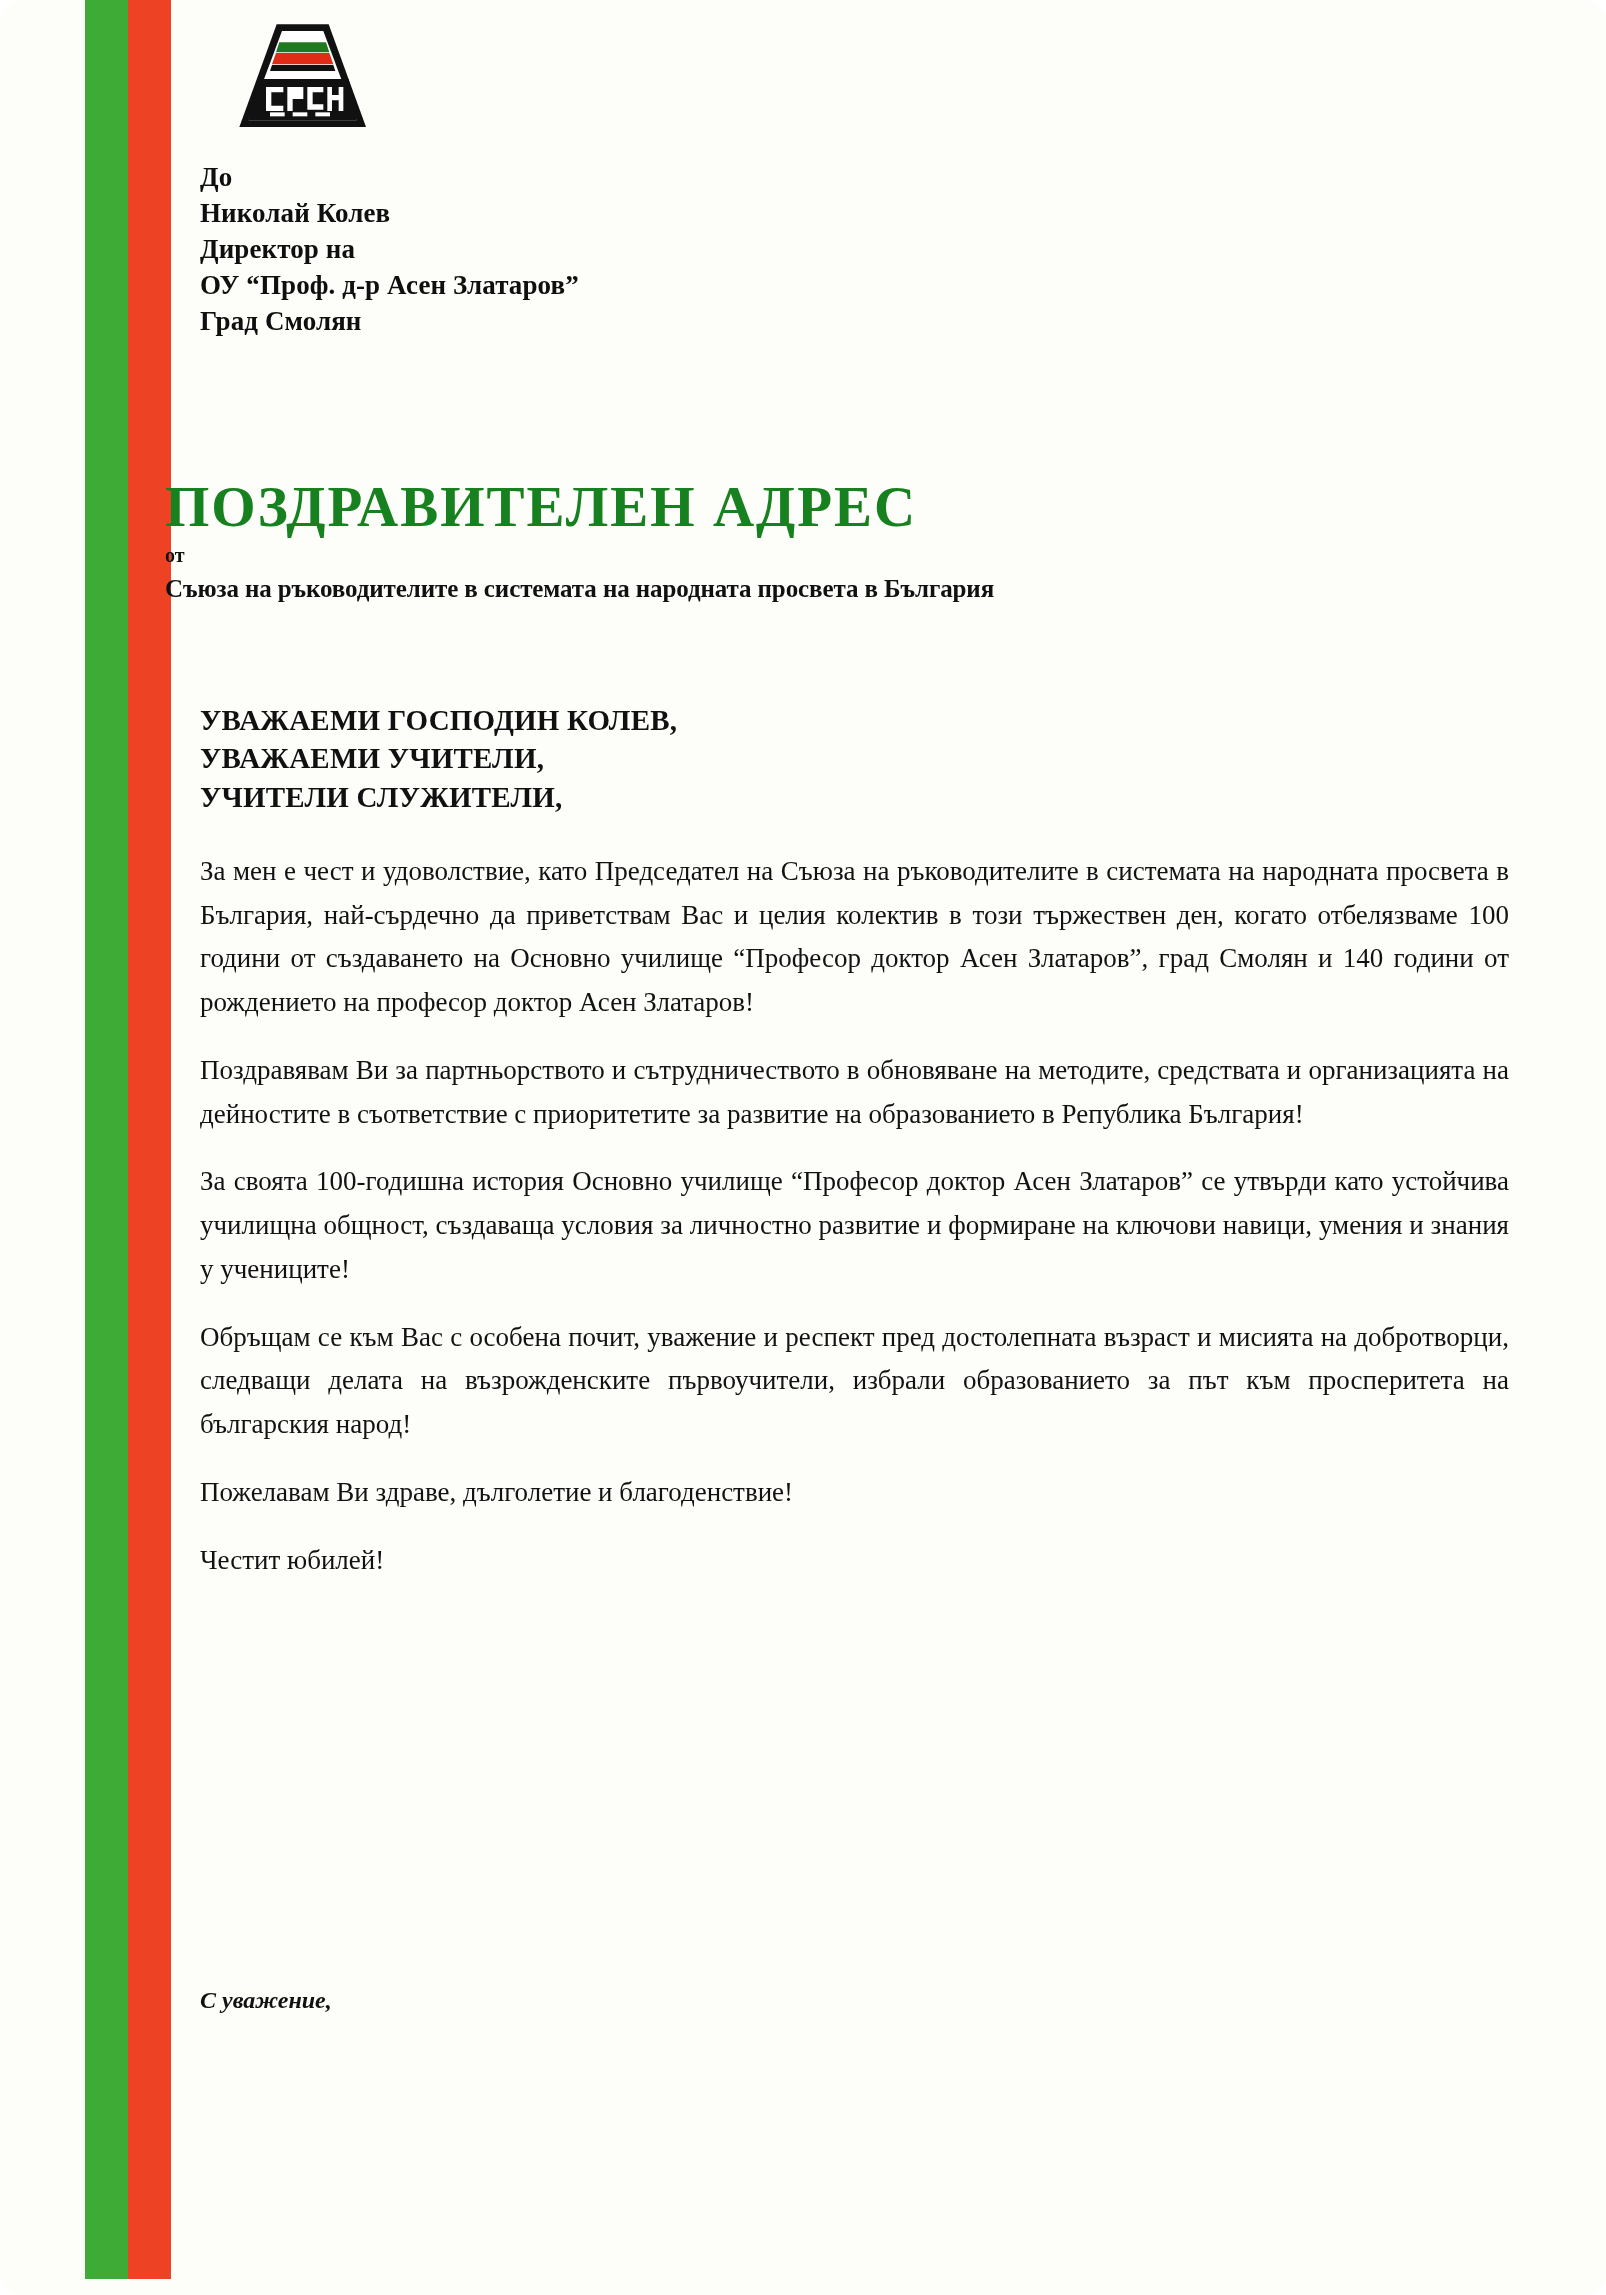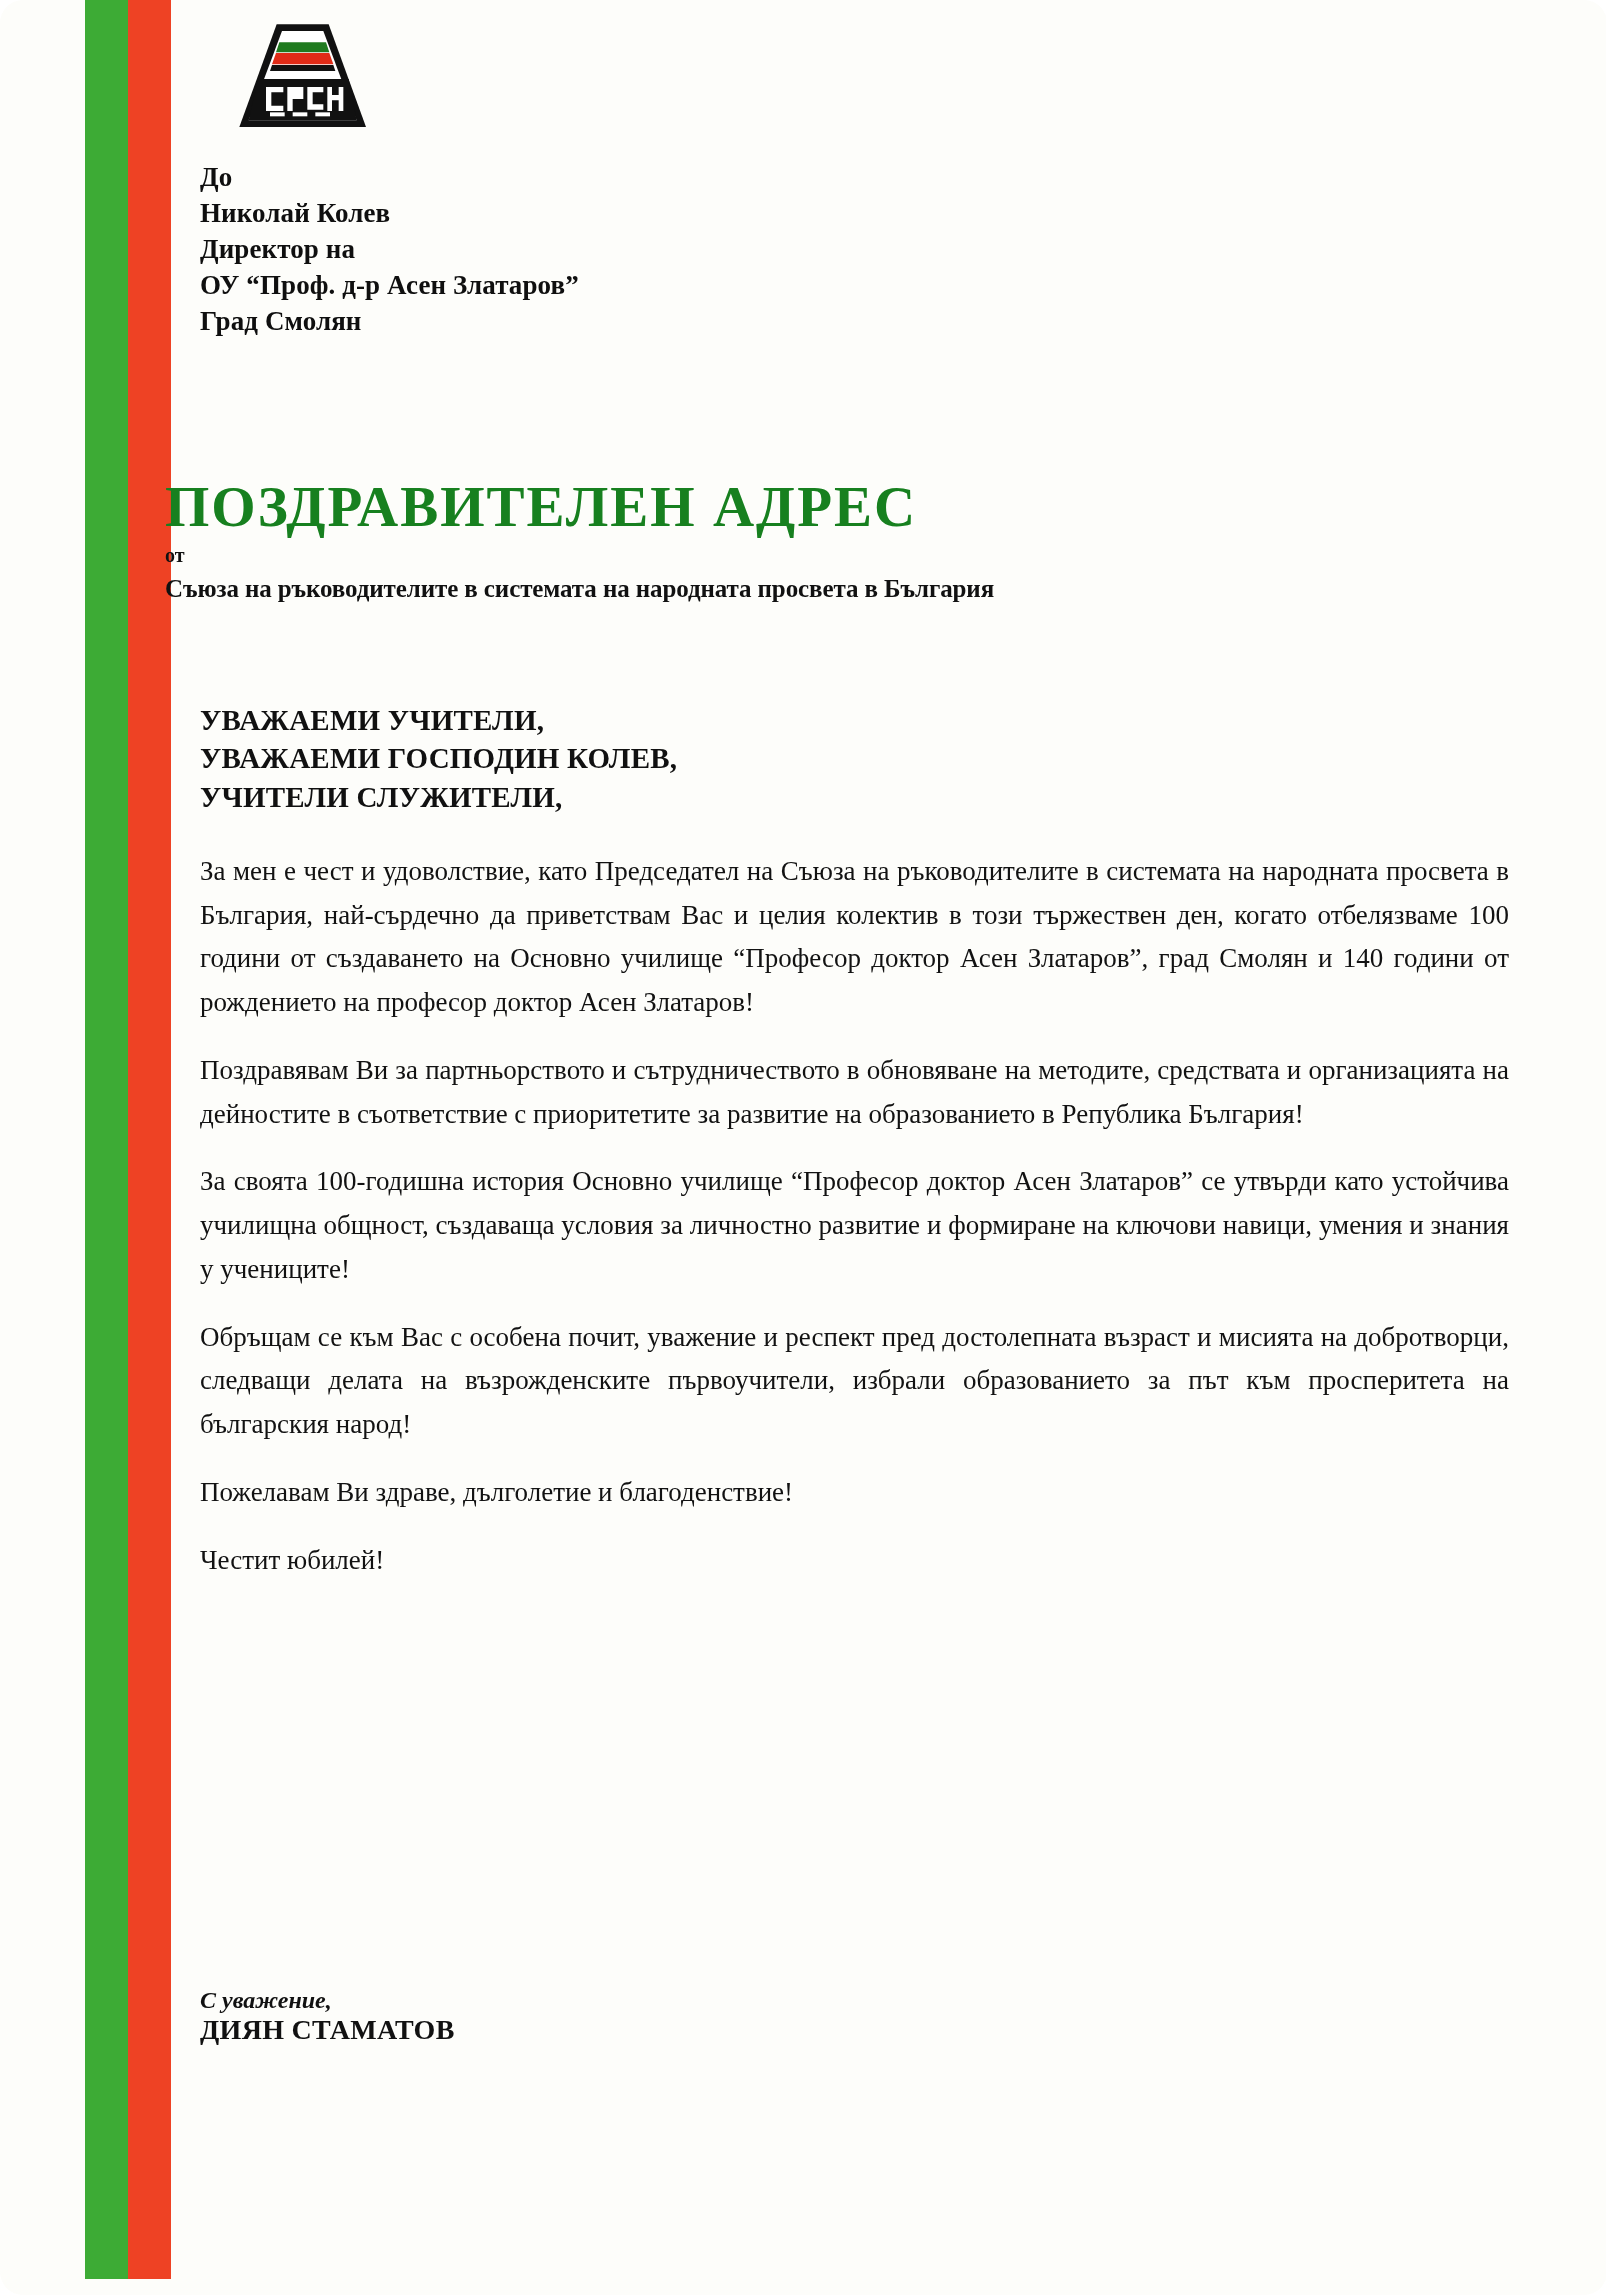--- a/index.html
+++ b/index.html
@@ -203,33 +203,32 @@
     <div>Град Смолян</div>
   </div>
 
   <div class="title-block">
     <div class="doc-title">ПОЗДРАВИТЕЛЕН АДРЕС</div>
     <div class="doc-from">от</div>
     <div class="doc-org">Съюза на ръководителите в системата на народната просвета в България</div>
   </div>
 
   <div class="salutation">
+    <div>УВАЖАЕМИ ГОСПОДИН КОЛЕВ,</div>
     <div>УВАЖАЕМИ УЧИТЕЛИ,</div>
-    <div>УВАЖАЕМИ ГОСПОДИН КОЛЕВ,</div>
     <div>УЧИТЕЛИ СЛУЖИТЕЛИ,</div>
   </div>
 
   <div class="body-copy">
     <p>За мен е чест и удоволствие, като Председател на Съюза на ръководителите в системата на народната просвета в България, най-сърдечно да приветствам Вас и целия колектив в този тържествен ден, когато отбелязваме 100 години от създаването на Основно училище “Професор доктор Асен Златаров”, град Смолян и 140 години от рождението на професор доктор Асен Златаров!</p>
     <p>Поздравявам Ви за партньорството и сътрудничеството в обновяване на методите, средствата и организацията на дейностите в съответствие с приоритетите за развитие на образованието в Република България!</p>
     <p>За своята 100-годишна история Основно училище “Професор доктор Асен Златаров” се утвърди като устойчива училищна общност, създаваща условия за личностно развитие и формиране на ключови навици, умения и знания у учениците!</p>
     <p>Обръщам се към Вас с особена почит, уважение и респект пред достолепната възраст и мисията на добротворци, следващи делата на възрожденските първоучители, избрали образованието за път към просперитета на българския народ!</p>
     <p class="tight">Пожелавам Ви здраве, дълголетие и благоденствие!</p>
     <p class="tight">Честит юбилей!</p>
   </div>
 
   <div class="signoff">
     <div class="regards">С уважение,</div>
-    <div class="signer-name">ДИЯН СТАМАТОВ</div>
   </div>
 
 </div>
 
 
 </body></html>

